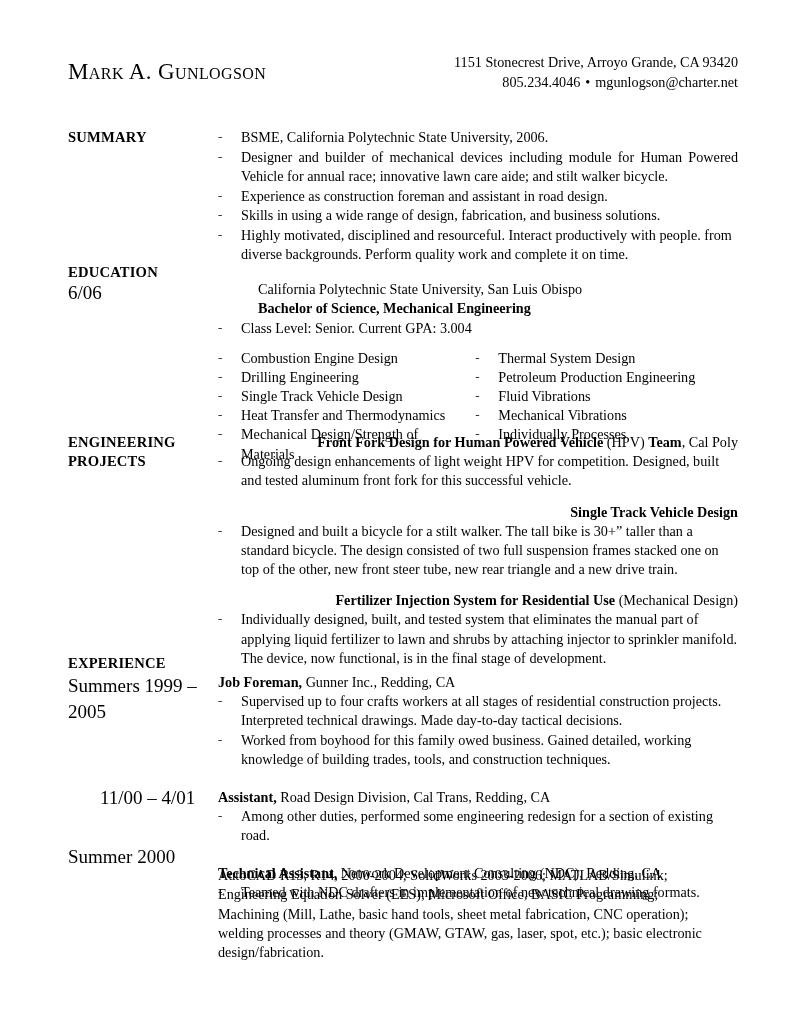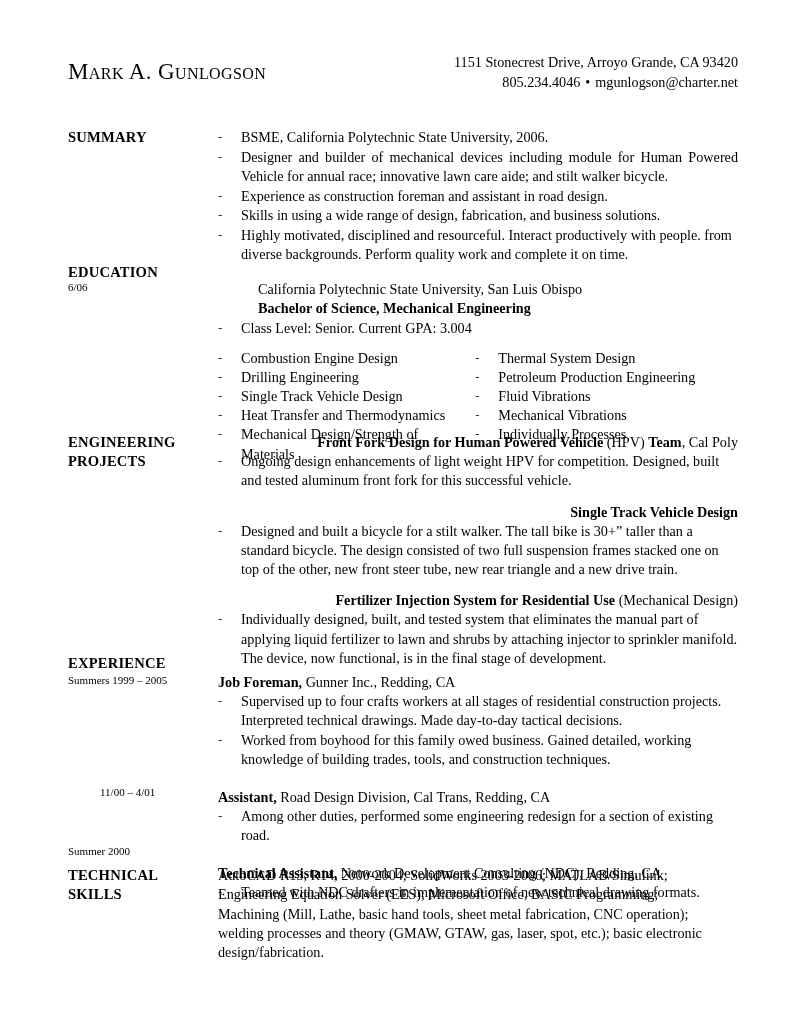--- a/index.html
+++ b/index.html
@@ -63,21 +63,21 @@
     width: 148px;
     font-weight: bold;
     font-size: 14.6px;
     line-height: 1.33;
     letter-spacing: 0.2px;
   }
   .sec-dates {
     position: absolute;
     left: 0;
     width: 148px;
-    font-size: 11px;
+    font-size: 19px;
     line-height: 1.35;
   }
   .sec-body {
     margin-left: 150px;
     font-size: 14.2px;
     line-height: 1.35;
   }
 
   
   .blist {
@@ -299,24 +299,20 @@
     <div class="sec-body" style="padding-top:18px;">
       <div class="job-title"><span class="bold">Technical Assistant,</span><span> Network Development Consulting (NDC), Redding, CA</span></div>
       <div class="bitem">
         <span class="dash">-</span>
         <span>Teamed with NDC drafters in implementation of new technical drawing formats.</span>
       </div>
     </div>
   </div>
 
   <div class="section" style="top:866px;">
-    <div class="sec-label">
-      <div>TECHNICAL</div>
-      <div>SKILLS</div>
-    </div>
     <div class="sec-body">
       <div class="skills-line">AutoCAD R13, R14, 2000-2004; SolidWorks 2003-2006; MATLAB/Simulink;</div>
       <div class="skills-line">Engineering Equation Solver (EES); Microsoft Office, BASIC Programming;</div>
       <div class="skills-line">Machining (Mill, Lathe, basic hand tools, sheet metal fabrication, CNC operation);</div>
       <div class="skills-line">welding processes and theory (GMAW, GTAW, gas, laser, spot, etc.); basic electronic</div>
       <div class="skills-line">design/fabrication.</div>
     </div>
   </div>
 
 </div>

